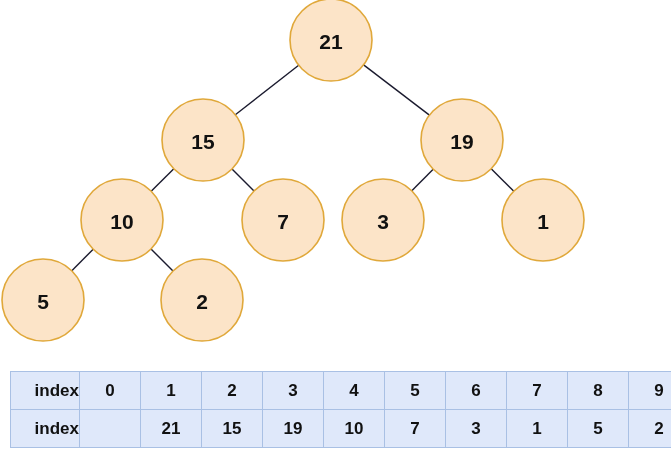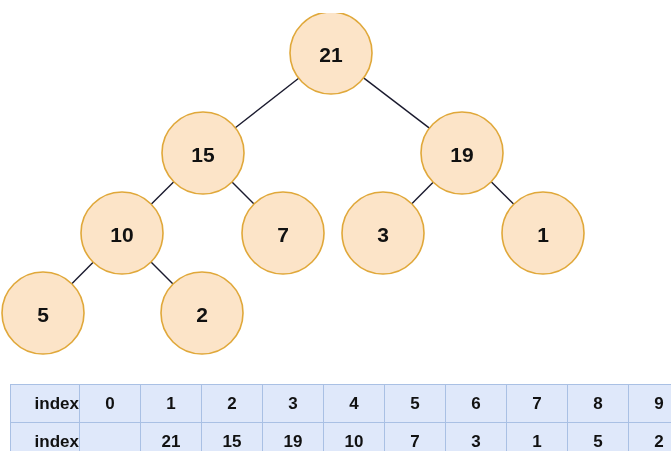--- a/index.html
+++ b/index.html
@@ -10,21 +10,21 @@
   body {
     width: 671px;
     height: 451px;
     position: relative;
     overflow: hidden;
     font-family: "Liberation Sans", sans-serif;
   }
 
   #diagram-root {
     position: absolute;
-    left: 0; top: 13px;
+    left: 0; top: 0;
     width: 671px;
     height: 411px;
   }
 
   #tree-svg {
     position: absolute;
     left: 0; top: 0;
     width: 671px;
     height: 365px;
     display: block;

